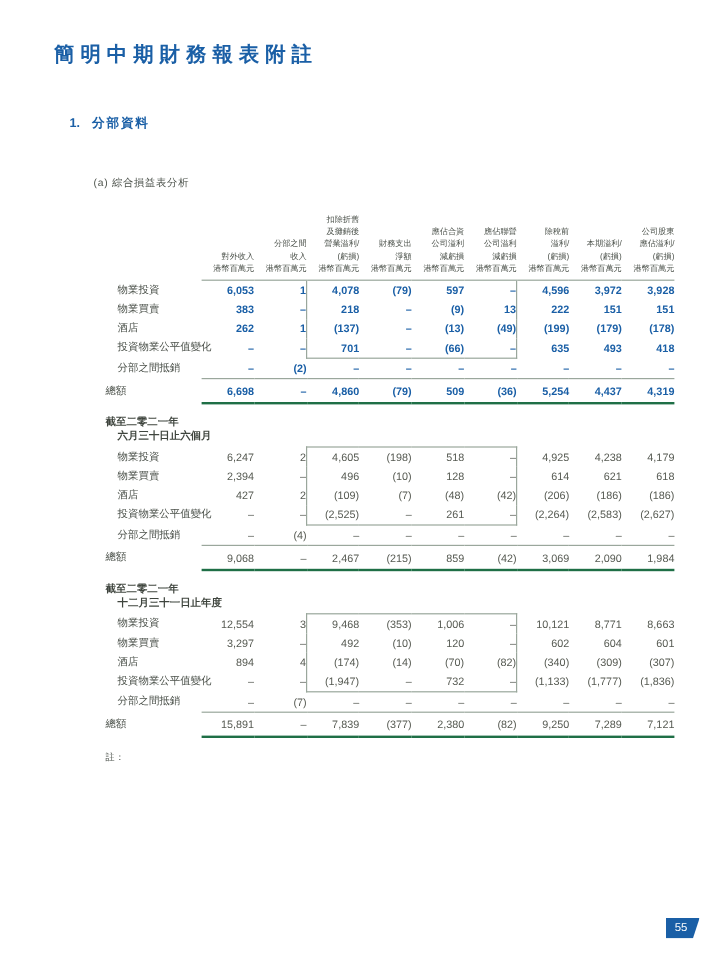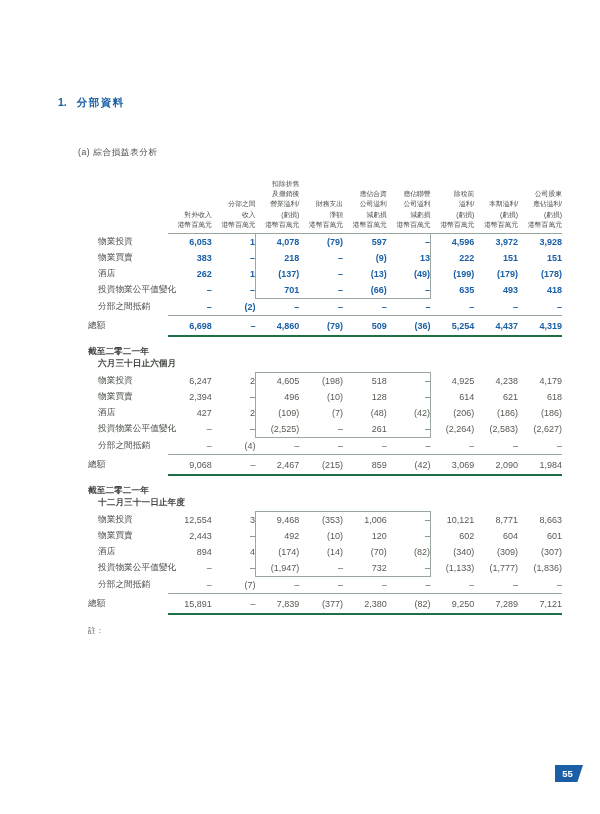--- a/index.html
+++ b/index.html
@@ -74,31 +74,32 @@
     border-top:1px solid var(--line);
     border-bottom:2px solid var(--green);
   }
   .note{
     margin-top:11px;font-size:7.6px;color:var(--text);letter-spacing:0.4px;
   }
   .note .note-label{margin-bottom:5px;}
   .page-badge{
     position:absolute;left:555px;top:765px;width:28px;height:17px;
     background:var(--blue);color:#ffffff;
-    font-size:9.5px;font-weight:bold;
+    font-size:9.5px;font-weight:normal;
     display:flex;align-items:center;justify-content:center;
     clip-path:polygon(0 0,100% 0,80% 100%,0 100%);
     padding-right:3px;box-sizing:border-box;
   }
 </style>
 </head>
 <body>
 
 <div class="page">
 
+  <div class="doc-title">簡明中期財務報表附註</div>
 
   <div class="sec-heading">
     <span class="sec-num">1.</span><span>分部資料</span>
   </div>
 
 
   <div class="subheading">(a) 綜合損益表分析</div>
 
   <div class="table-wrap">
     <table>
@@ -319,21 +320,21 @@
             <td class="num bx-l bx-t">9,468</td>
             <td class="num bx-t">(353)</td>
             <td class="num bx-t">1,006</td>
             <td class="num bx-r bx-t">–</td>
             <td class="num">10,121</td>
             <td class="num">8,771</td>
             <td class="num">8,663</td>
           </tr>
           <tr>
             <td class="label">物業買賣</td>
-            <td class="num">2,443</td>
+            <td class="num">3,297</td>
             <td class="num">–</td>
             <td class="num bx-l">492</td>
             <td class="num">(10)</td>
             <td class="num">120</td>
             <td class="num bx-r">–</td>
             <td class="num">602</td>
             <td class="num">604</td>
             <td class="num">601</td>
           </tr>
           <tr>

